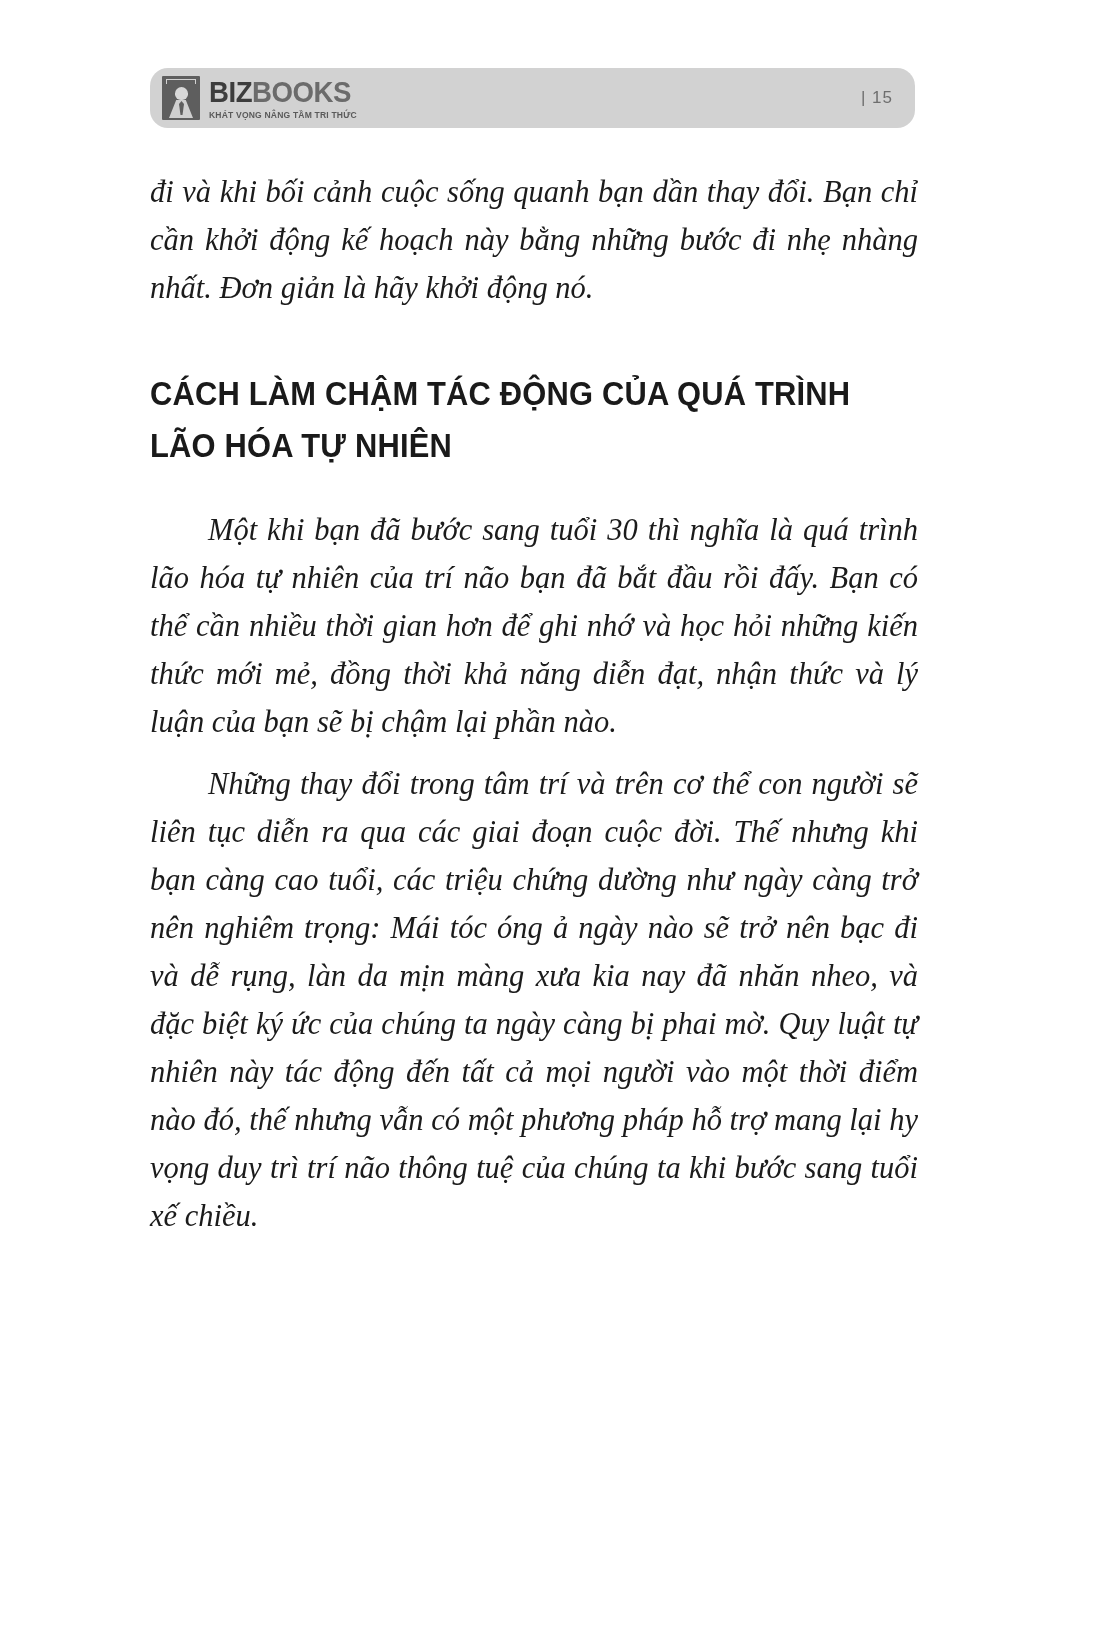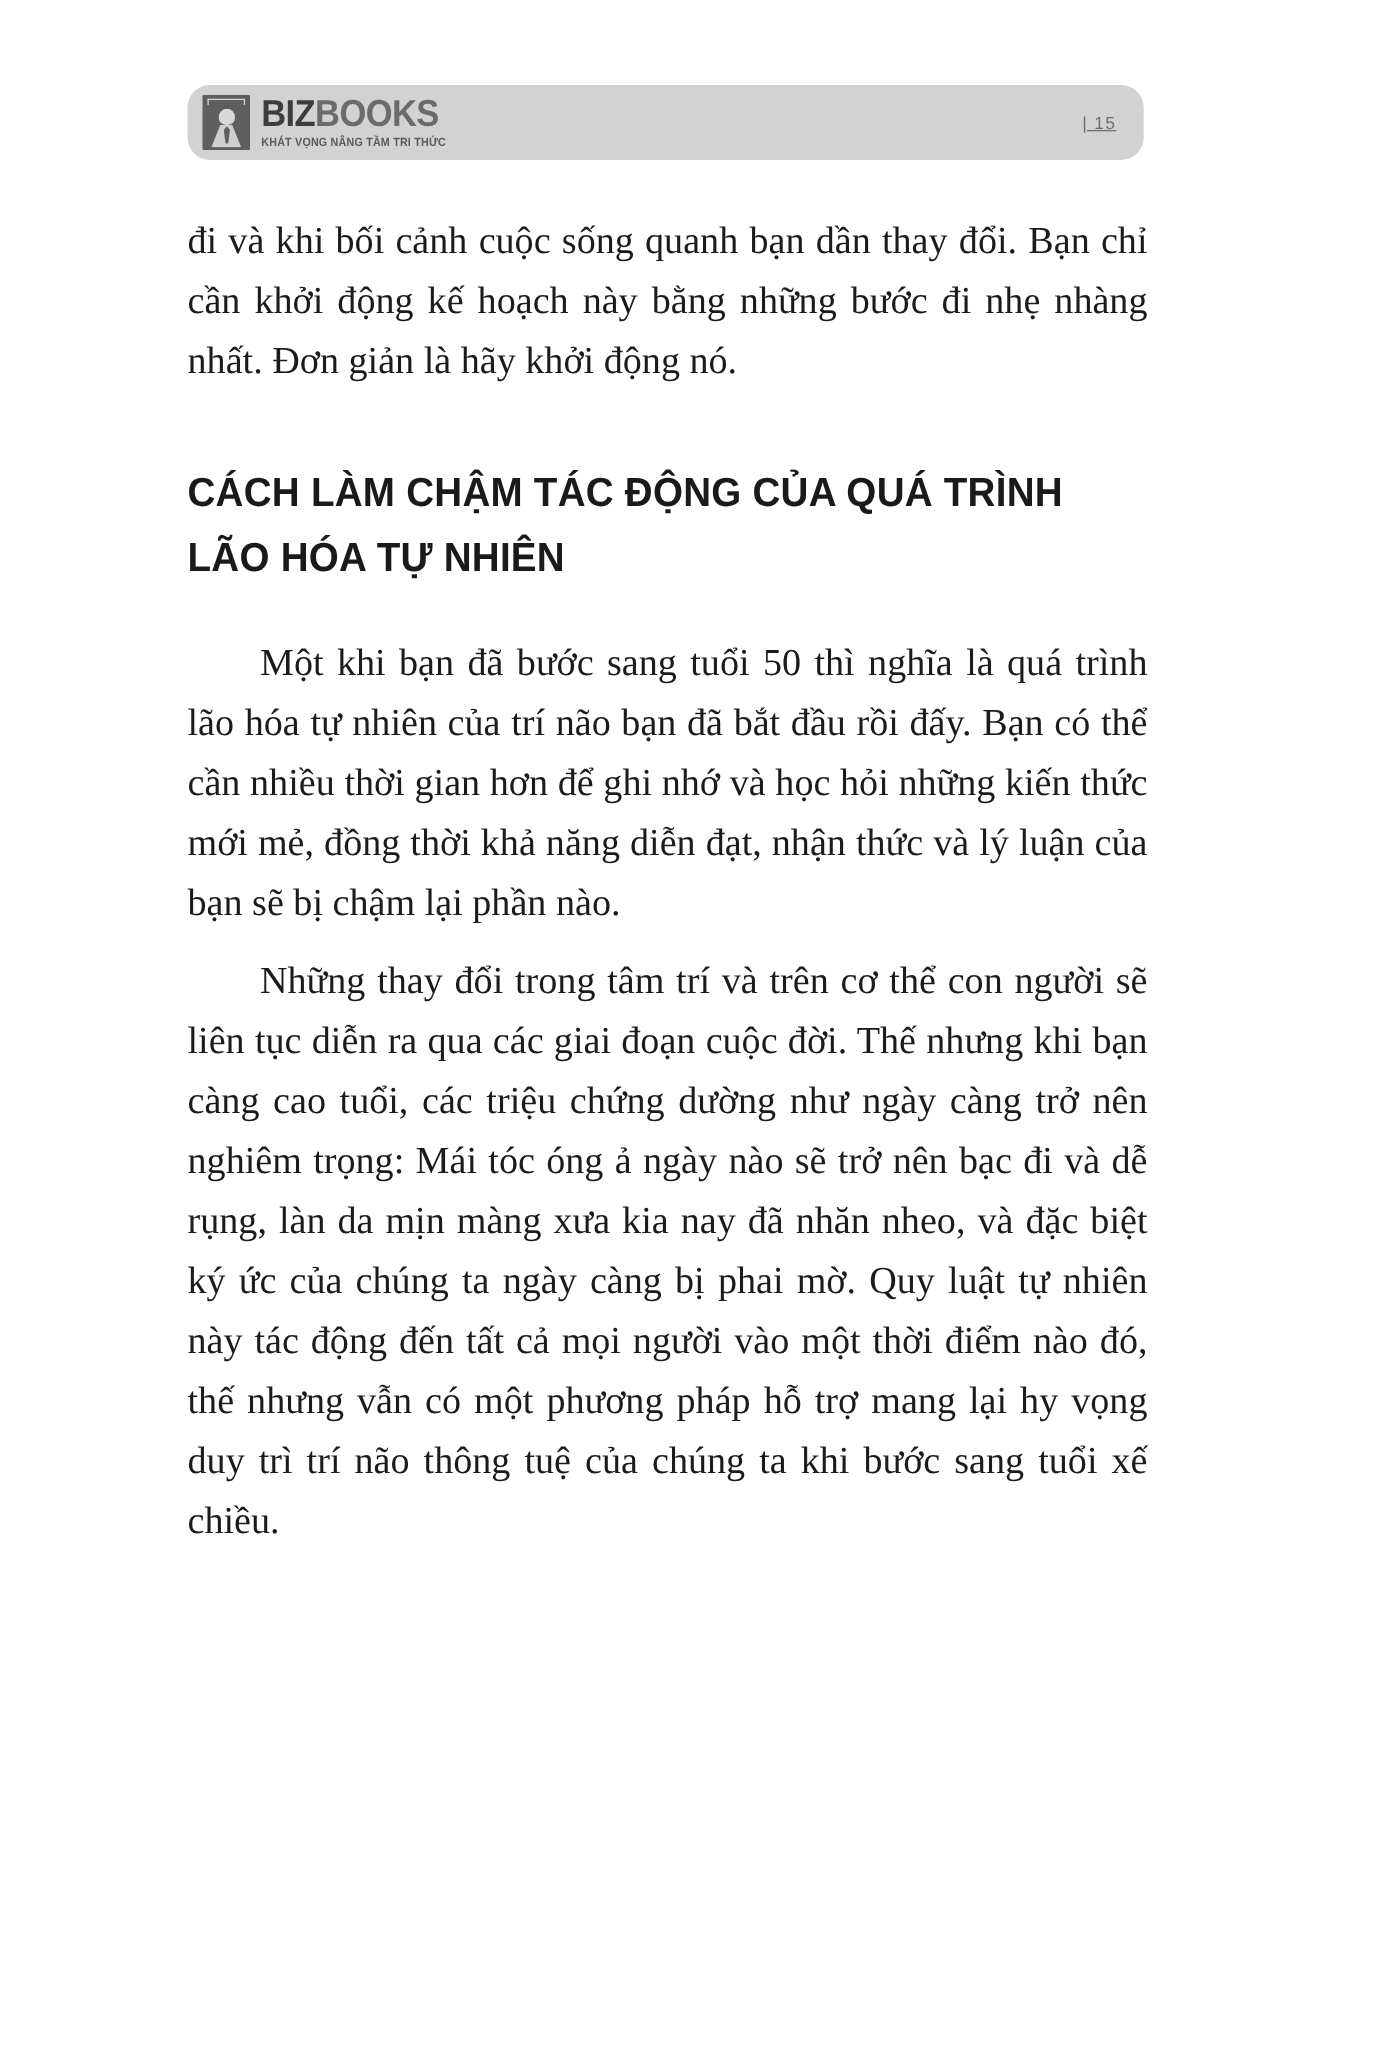--- a/index.html
+++ b/index.html
@@ -103,41 +103,41 @@
     color: #5a5a5a;
     transform: scaleX(0.9);
     transform-origin: left center;
     display: block;
     margin-top: 3px;
   }
   .folio {
     margin-left: auto;
     margin-right: 22px;
     font-family: "Liberation Sans", "DejaVu Sans", sans-serif;
-    font-size: 14px;
+    font-size: 17px;
     color: #6e6e6e;
     letter-spacing: 1px;
-    text-decoration: underline;
   }
 
   
   .content {
     position: absolute;
     left: 150px;
     top: 168px;
     width: 768px;
   }
   p.body {
     margin: 0 0 0 0;
     font-size: 30.5px;
     line-height: 48px;
     color: #1b1b1b;
     text-align: justify;
     text-justify: inter-word;
     hyphens: none;
+    font-style: italic;
   }
   p.body.indent { text-indent: 58px; }
   p.body.gap { margin-top: 14px; }
 
   h2.section-title {
     margin: 56px 0 34px 0;
     font-family: "Liberation Sans", "DejaVu Sans", sans-serif;
     font-weight: bold;
     font-size: 32.5px;
     line-height: 52px;
@@ -171,20 +171,20 @@
 
     <div class="folio">| 15</div>
   </div>
 
   <div class="content">
 
     <p class="body">đi và khi bối cảnh cuộc sống quanh bạn dần thay đổi. Bạn chỉ cần khởi động kế hoạch này bằng những bước đi nhẹ nhàng nhất. Đơn giản là hãy khởi động nó.</p>
 
     <h2 class="section-title">CÁCH LÀM CHẬM TÁC ĐỘNG CỦA QUÁ TRÌNH LÃO HÓA TỰ NHIÊN</h2>
 
-    <p class="body indent">Một khi bạn đã bước sang tuổi 50 thì nghĩa là quá trình lão hóa tự nhiên của trí não bạn đã bắt đầu rồi đấy. Bạn có thể cần nhiều thời gian hơn để ghi nhớ và học hỏi những kiến thức mới mẻ, đồng thời khả năng diễn đạt, nhận thức và lý luận của bạn sẽ bị chậm lại phần nào.</p>
+    <p class="body indent">Một khi bạn đã bước sang tuổi 30 thì nghĩa là quá trình lão hóa tự nhiên của trí não bạn đã bắt đầu rồi đấy. Bạn có thể cần nhiều thời gian hơn để ghi nhớ và học hỏi những kiến thức mới mẻ, đồng thời khả năng diễn đạt, nhận thức và lý luận của bạn sẽ bị chậm lại phần nào.</p>
 
     <p class="body indent gap">Những thay đổi trong tâm trí và trên cơ thể con người sẽ liên tục diễn ra qua các giai đoạn cuộc đời. Thế nhưng khi bạn càng cao tuổi, các triệu chứng dường như ngày càng trở nên nghiêm trọng: Mái tóc óng ả ngày nào sẽ trở nên bạc đi và dễ rụng, làn da mịn màng xưa kia nay đã nhăn nheo, và đặc biệt ký ức của chúng ta ngày càng bị phai mờ. Quy luật tự nhiên này tác động đến tất cả mọi người vào một thời điểm nào đó, thế nhưng vẫn có một phương pháp hỗ trợ mang lại hy vọng duy trì trí não thông tuệ của chúng ta khi bước sang tuổi xế chiều.</p>
 
 
   </div>
 
 </div>
 
 </body></html>

